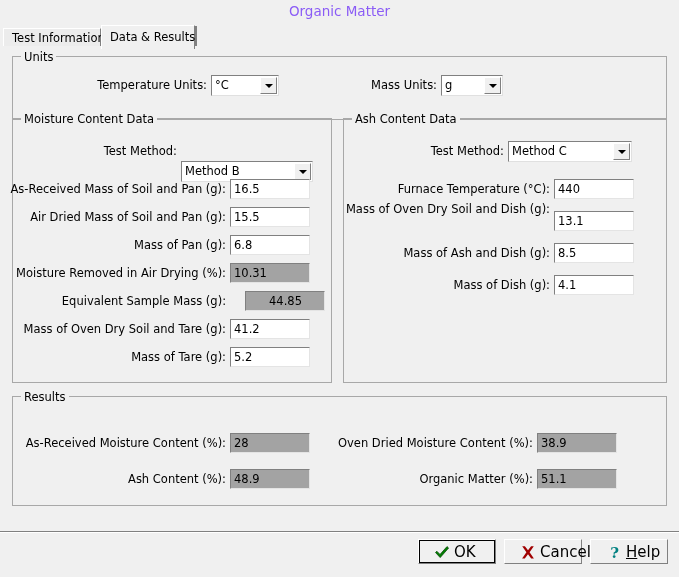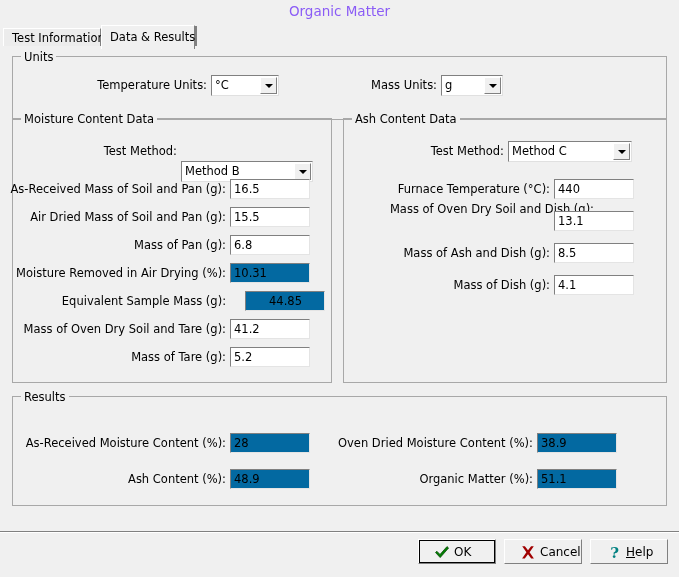--- a/index.html
+++ b/index.html
@@ -133,21 +133,21 @@
     border-bottom: 1px solid #e4e4e4;
     box-sizing: border-box;
     font-size: 11.5px;
     line-height: 18px;
     padding: 0 2px 0 3px;
     color: #000;
     white-space: nowrap;
     overflow: hidden;
   }
   .field.calc {
-    background: #0369a1;
+    background: #a3a3a3;
   }
 
   
   .combo {
     position: absolute;
     height: 21px;
     background: #ffffff;
     border-top: 1px solid #808080;
     border-left: 1px solid #808080;
     border-right: 1px solid #e0e0e0;
@@ -233,21 +233,21 @@
     top: 4px;
     width: 16px;
     height: 15px;
   }
   .btn .btxt {
     position: absolute;
     left: 34px;
     top: 0;
     height: 23px;
     line-height: 23px;
-    font-size: 12px;
+    font-size: 15px;
     white-space: nowrap;
   }
   .btn .btxt u { text-decoration: underline; }
 </style>
 </head>
 <body>
 
 <div class="titlebar">Organic Matter</div>
 
 <div class="tabstrip">
@@ -347,21 +347,21 @@
       <span class="cbtn">
           <i></i>
         </span>
     </div>
 
     <div class="row" style="left:0px;top:60px;width:206px;">
       <span class="lbl">Furnace Temperature (°C):</span>
     </div>
     <div class="field" style="left:210px;top:60px;width:80px;">440</div>
 
-    <div class="row" style="left:0px;top:80px;width:206px;margin-left:44px;">
+    <div class="row" style="left:0px;top:80px;width:206px;">
       <span class="lbl">Mass of Oven Dry Soil and Dish (g):</span>
     </div>
     <div class="field" style="left:210px;top:92px;width:80px;">13.1</div>
 
     <div class="row" style="left:0px;top:124px;width:206px;">
       <span class="lbl">Mass of Ash and Dish (g):</span>
     </div>
     <div class="field" style="left:210px;top:124px;width:80px;">8.5</div>
 
     <div class="row" style="left:0px;top:156px;width:206px;">

